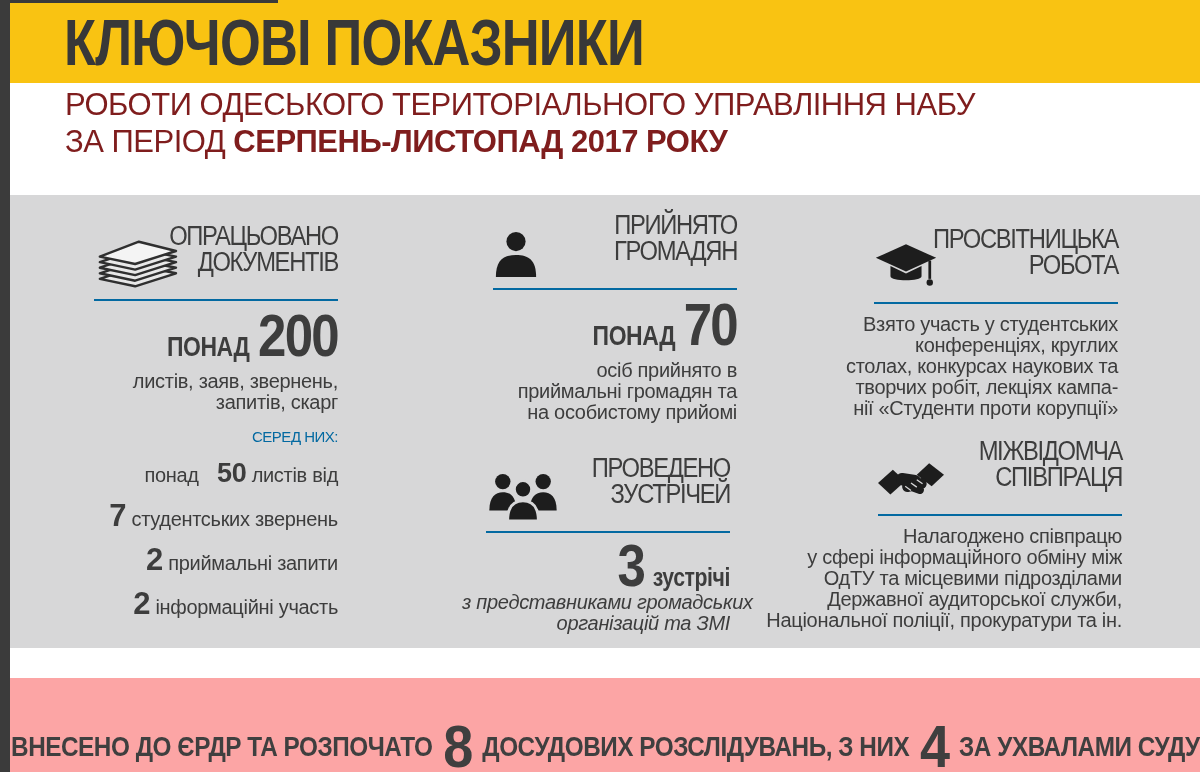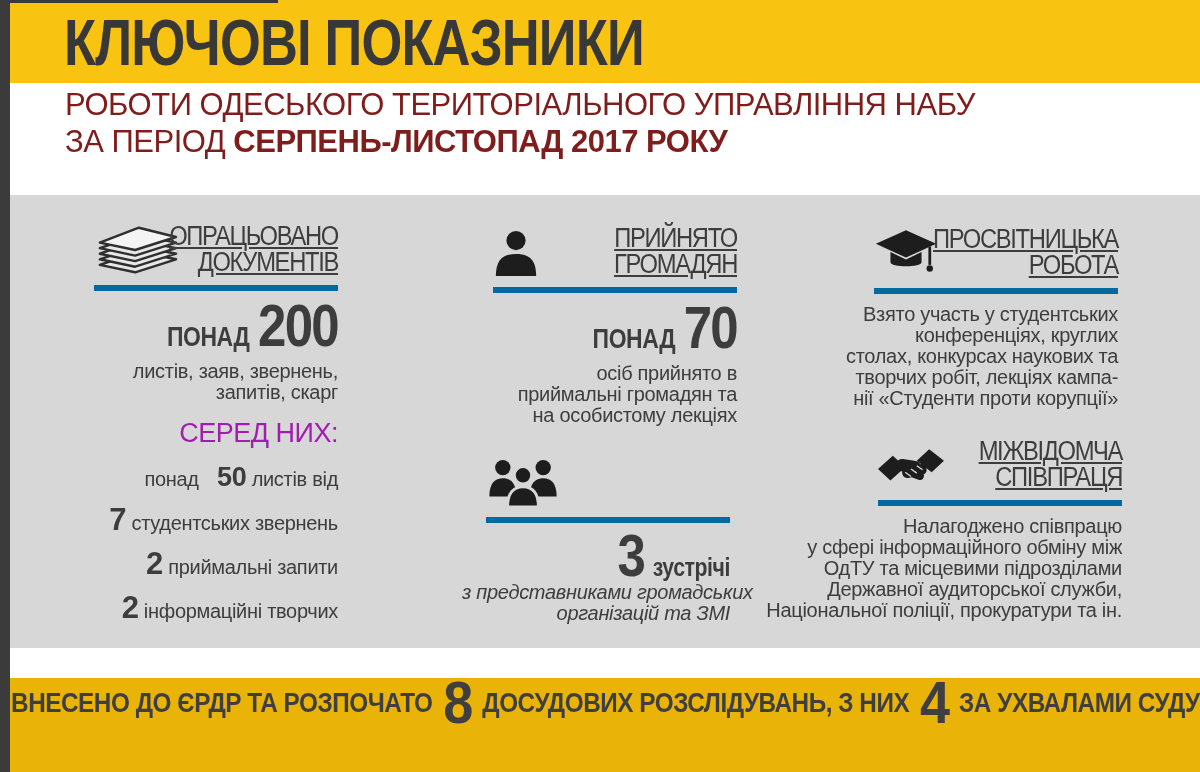--- a/index.html
+++ b/index.html
@@ -5,54 +5,54 @@
   html,body { margin:0; padding:0; background:#ffffff; }
   .canvas {
     position:relative; width:1200px; height:772px; overflow:hidden;
     background:#ffffff; font-family:"Liberation Sans", sans-serif; color:#3d3d3d;
   }
   
   .left-strip  { position:absolute; left:0; top:0; width:10px; height:772px; background:#3b3b3b; }
   .top-band    { position:absolute; left:10px; top:0; width:1190px; height:83px; background:#f9c312; }
   .top-edge    { position:absolute; left:10px; top:0; width:268px; height:3px; background:#3a3a3a; }
   .main-panel  { position:absolute; left:10px; top:195px; width:1190px; height:453px; background:#d7d7d8; }
-  .bottom-band { position:absolute; left:10px; top:678px; width:1190px; height:94px; background:#eab308;
-                 display:flex; align-items:flex-start; justify-content:center; }
+  .bottom-band { position:absolute; left:10px; top:678px; width:1190px; height:94px; background:#fca5a5;
+                 display:flex; align-items:flex-end; justify-content:center; }
 
   .page-title {
     position:absolute; left:64px; top:13px; font-size:64px; font-weight:bold; color:#383838;
     letter-spacing:-1px; white-space:nowrap; transform:scaleX(0.82); transform-origin:0 0; line-height:60px;
   }
   .subtitle { position:absolute; left:65px; top:86px; font-size:31px; line-height:37px; color:#7f1d1d; letter-spacing:-0.5px; white-space:nowrap; }
   .subtitle b { font-weight:bold; }
 
   
   .sec { position:absolute; }
-  .sec-header { position:relative; border-bottom:6px solid #0369a1; padding-bottom:9px; min-height:53px;text-decoration:underline; }
+  .sec-header { position:relative; border-bottom:2px solid #0369a1; padding-bottom:23px; min-height:53px; }
   .sec-header .icon { position:absolute; left:0; bottom:9px; }
   .hdr-inner { margin-left:auto; }
   .sec-title { text-align:right; font-size:27px; line-height:26px; color:#3d3d3d; letter-spacing:-1.5px;
                white-space:nowrap; transform:scaleX(0.88); transform-origin:100% 50%; }
   .lead { display:flex; justify-content:flex-end; align-items:baseline; margin-top:12px;
           transform:scaleX(0.85); transform-origin:100% 50%; white-space:nowrap; }
   .lead-label { font-weight:bold; font-size:27px; letter-spacing:-0.5px; margin-right:10px; }
   .lead-num   { font-weight:bold; font-size:60px; line-height:46px; letter-spacing:-2px; }
   .lead-unit  { font-weight:bold; font-size:25px; letter-spacing:-0.5px; margin-left:10px; }
   .desc { text-align:right; font-size:20px; line-height:21px; letter-spacing:-0.3px; margin-top:8px; white-space:pre; }
-  .among { text-align:right; font-size:27px; letter-spacing:-0.5px; margin-top:15px; color:#a21caf; }
+  .among { text-align:right; font-size:15px; letter-spacing:-0.5px; margin-top:15px; color:#0369a1; }
   .item { text-align:right; font-size:20px; line-height:23px; letter-spacing:-0.3px; margin-top:17px; }
   .item .n-md { font-weight:bold; font-size:27px;margin-left:13px; }
   .item .n-lg { font-weight:bold; font-size:31px; }
 
   .footer-line { display:flex; align-items:center; font-weight:bold; font-size:27px; letter-spacing:-0.5px;
                  color:#3f3f3f; white-space:nowrap; transform:scaleX(0.9); transform-origin:50% 50%; }
   .footer-num { font-size:60px; letter-spacing:-2px; line-height:50px; margin:0 12px; }
 
   #sec-documents   { left:94px;  top:223px; width:244px; }
-  #sec-citizens    { left:493px; top:225px; width:244px; }
+  #sec-citizens    { left:493px; top:212px; width:244px; }
   #sec-education   { left:818px; top:226px; width:300px; }
   #sec-meetings    { left:462px; top:455px; width:268px; }
   #sec-cooperation { left:747px; top:438px; width:375px; }
   #sec-education .sec-header, #sec-meetings .sec-header, #sec-cooperation .sec-header { margin-left:auto; width:244px; }
   #sec-education .desc, #sec-cooperation .desc { margin-top:10px; }
   #sec-meetings .lead { margin-top:10px; }
   #sec-meetings .desc { margin-top:0;font-style:italic; }
 
   svg { display:block; }
 </style>
@@ -95,21 +95,21 @@
     <div class="lead">
       <span class="lead-label">ПОНАД</span>
       <span class="lead-num">200</span>
     </div>
     <div class="desc">листів, заяв, звернень,
 запитів, скарг</div>
     <div class="among">СЕРЕД НИХ:</div>
     <div class="item"><span>понад </span><b class="n-md">50</b><span> листів від</span></div>
     <div class="item"><b class="n-lg">7</b><span> студентських звернень</span></div>
     <div class="item"><b class="n-lg">2</b><span> приймальні запити</span></div>
-    <div class="item"><b class="n-lg">2</b><span> інформаційні творчих</span></div>
+    <div class="item"><b class="n-lg">2</b><span> інформаційні участь</span></div>
   </div>
 
   <div class="sec" id="sec-citizens">
     <div class="sec-header">
       <span class="icon">
         <svg width="46" height="48" viewBox="0 0 48 50">
           <circle cx="24" cy="11" r="10" fill="#1d1d1d"></circle>
           <path d="M3 48 C3 30 11 25 24 25 C37 25 45 30 45 48 Z" fill="#1d1d1d"></path>
         </svg>
       </span>
@@ -117,39 +117,43 @@
         <div class="sec-title">ПРИЙНЯТО</div>
         <div class="sec-title">ГРОМАДЯН</div>
       </div>
     </div>
     <div class="lead">
       <span class="lead-label">ПОНАД</span>
       <span class="lead-num">70</span>
     </div>
     <div class="desc">осіб прийнято в
 приймальні громадян та
-на особистому лекціях</div>
+на особистому прийомі</div>
   </div>
 
   <div class="sec" id="sec-meetings">
     <div class="sec-header">
       <span class="icon">
         <svg width="74" height="50" viewBox="0 0 76 52">
           <g fill="#1d1d1d">
             <circle cx="17" cy="10" r="8"></circle>
             <path d="M3 40 C3 26 9 21 17 21 C25 21 31 26 31 40 Z"></path>
             <circle cx="59" cy="10" r="8"></circle>
             <path d="M45 40 C45 26 51 21 59 21 C67 21 73 26 73 40 Z"></path>
           </g>
           <g fill="#1d1d1d" stroke="#d7d7d8" stroke-width="3">
             <circle cx="38" cy="18" r="9"></circle>
             <path d="M22 51 C22 35 29 30 38 30 C47 30 54 35 54 51 Z"></path>
           </g>
         </svg>
       </span>
+      <div class="hdr-inner">
+        <div class="sec-title">ПРОВЕДЕНО</div>
+        <div class="sec-title">ЗУСТРІЧЕЙ</div>
+      </div>
     </div>
     <div class="lead">
       <span class="lead-num">3</span>
       <span class="lead-unit">зустрічі</span>
     </div>
     <div class="desc">з представниками громадських
 організацій та ЗМІ</div>
   </div>
 
   <div class="sec" id="sec-education">

